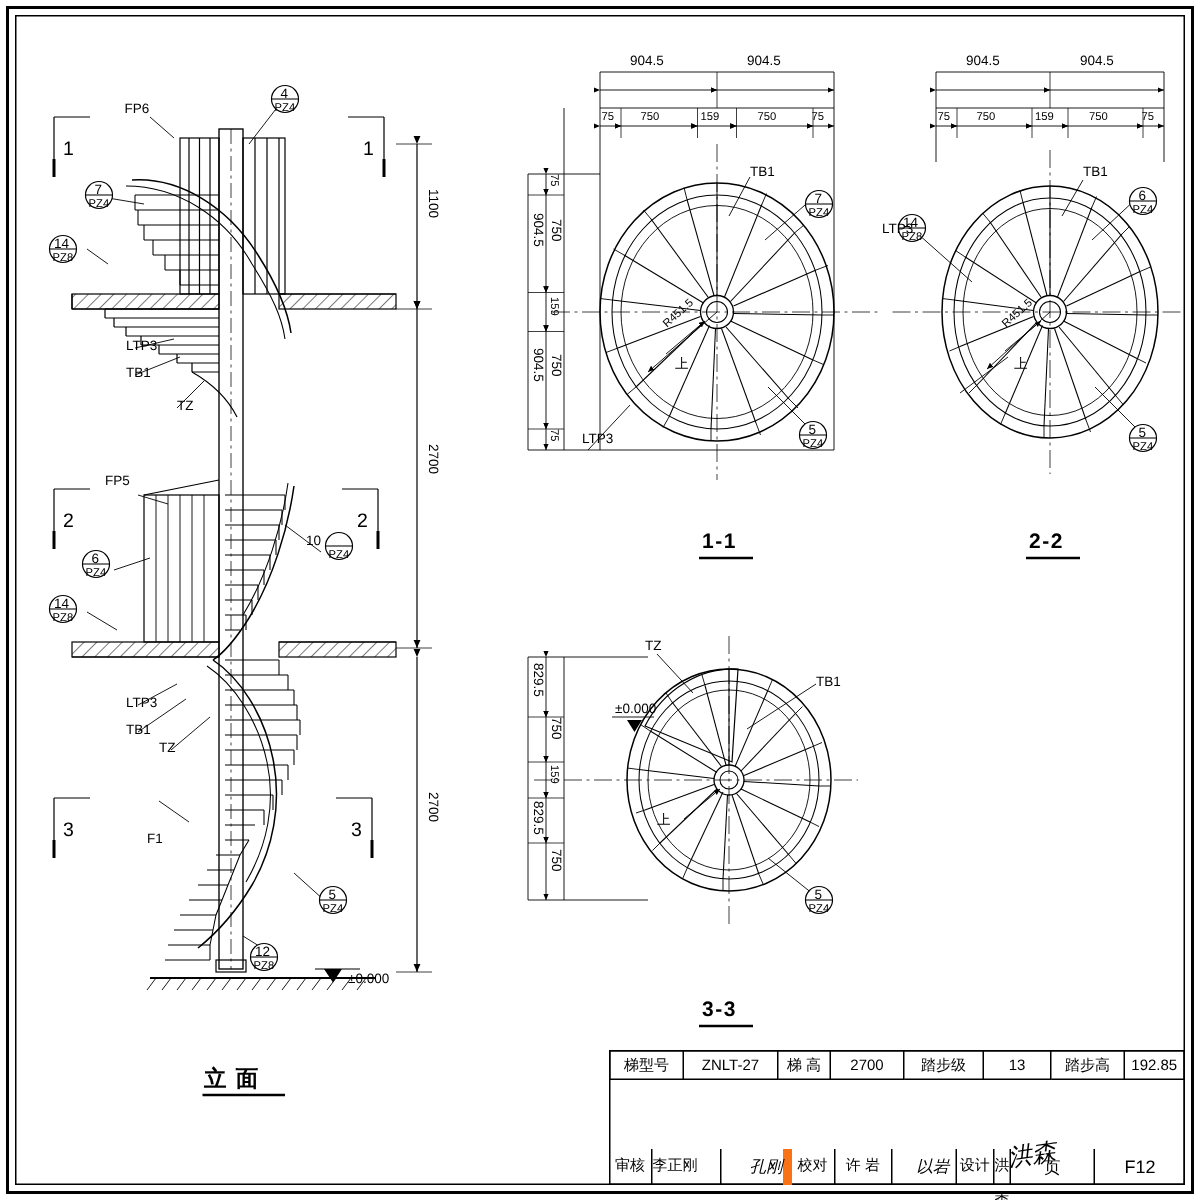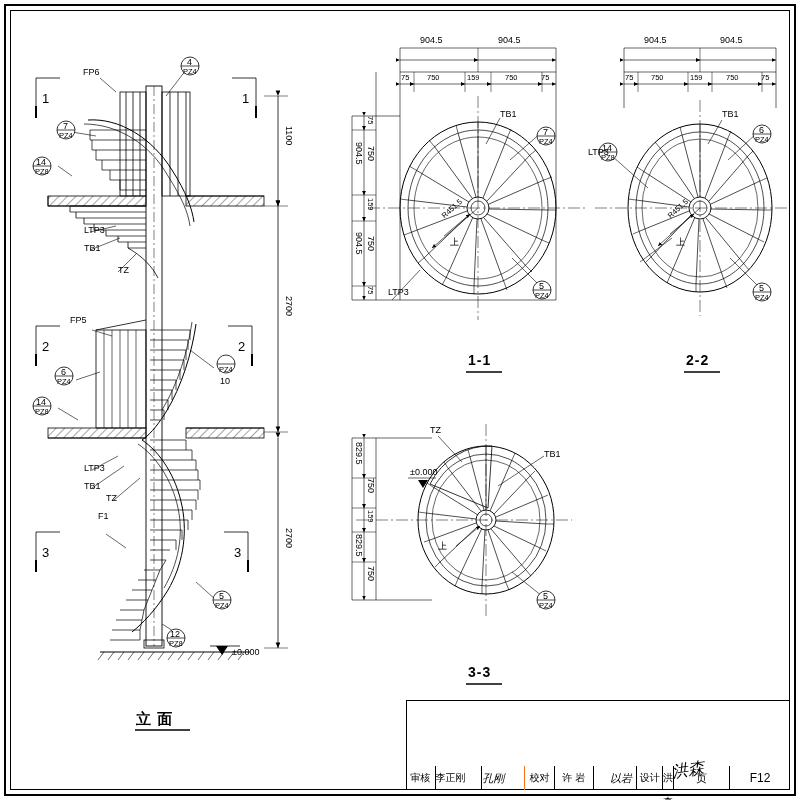--- a/index.html
+++ b/index.html
@@ -449,40 +449,40 @@
 
   <div class="lbl" style="left:42px;top:92px;font-size:13px;">1</div>
   <div class="lbl" style="left:242px;top:92px;font-size:13px;">1</div>
   <div class="lbl" style="left:42px;top:340px;font-size:13px;">2</div>
   <div class="lbl" style="left:238px;top:340px;font-size:13px;">2</div>
   <div class="lbl" style="left:42px;top:546px;font-size:13px;">3</div>
   <div class="lbl" style="left:234px;top:546px;font-size:13px;">3</div>
 
   <div class="lbl" style="left:83px;top:68px;">FP6</div>
   <div class="lbl" style="left:70px;top:316px;">FP5</div>
-  <div class="lbl" style="left:98px;top:512px;">F1</div>
+  <div class="lbl" style="left:98px;top:555px;">F1</div>
   <div class="lbl" style="left:84px;top:226px;">LTP3</div>
   <div class="lbl" style="left:84px;top:244px;">TB1</div>
   <div class="lbl" style="left:118px;top:266px;">TZ</div>
   <div class="lbl" style="left:84px;top:464px;">LTP3</div>
   <div class="lbl" style="left:84px;top:482px;">TB1</div>
   <div class="lbl" style="left:106px;top:494px;">TZ</div>
   <div class="lbl" style="left:232px;top:648px;">±0.000</div>
 
   <div class="lbl vt" style="left:284px;top:126px;">1100</div>
   <div class="lbl vt" style="left:284px;top:296px;">2700</div>
   <div class="lbl vt" style="left:284px;top:528px;">2700</div>
 
   <div class="lbl" style="left:187px;top:58px;">4</div>
   <div class="lbl sm" style="left:183px;top:68px;">PZ4</div>
   <div class="lbl" style="left:63px;top:122px;">7</div>
   <div class="lbl sm" style="left:59px;top:132px;">PZ4</div>
   <div class="lbl" style="left:36px;top:158px;">14</div>
   <div class="lbl sm" style="left:35px;top:168px;">PZ8</div>
-  <div class="lbl" style="left:220px;top:356px;margin-top:21px;">10</div>
+  <div class="lbl" style="left:204px;top:356px;">10</div>
   <div class="lbl sm" style="left:219px;top:366px;">PZ4</div>
   <div class="lbl" style="left:61px;top:368px;">6</div>
   <div class="lbl sm" style="left:57px;top:378px;">PZ4</div>
   <div class="lbl" style="left:36px;top:398px;">14</div>
   <div class="lbl sm" style="left:35px;top:408px;">PZ8</div>
   <div class="lbl" style="left:219px;top:592px;">5</div>
   <div class="lbl sm" style="left:215px;top:602px;">PZ4</div>
   <div class="lbl" style="left:170px;top:630px;">12</div>
   <div class="lbl sm" style="left:169px;top:640px;">PZ8</div>
 
@@ -543,26 +543,40 @@
   <div class="lbl" style="left:543px;top:592px;">5</div>
   <div class="lbl sm" style="left:539px;top:602px;">PZ4</div>
 
   <div class="viewname cn" style="left:136px;top:710px;">立 面</div>
   <div class="viewname" style="left:468px;top:352px;">1-1</div>
   <div class="viewname" style="left:686px;top:352px;">2-2</div>
   <div class="viewname" style="left:468px;top:664px;">3-3</div>
 
   <div style="position:absolute;left:406px;top:700px;width:384px;height:90px;border:1.4px solid #000;box-sizing:border-box;"></div>
 
+  <table class="tbl" style="left:406px;top:700px;width:384px;">
+    <tbody>
+        <tr>
+      <td style="width:48px;">梯型号</td>
+      <td style="width:62px;">ZNLT-27</td>
+      <td style="width:34px;">梯 高</td>
+      <td style="width:48px;">2700</td>
+      <td style="width:52px;">踏步级</td>
+      <td style="width:44px;">13</td>
+      <td style="width:48px;">踏步高</td>
+      <td>192.85</td>
+    </tr>
+  </tbody>
+    </table>
 
 
   <div style="position:absolute;left:406px;top:766px;width:268px;height:24px;box-sizing:border-box;display:flex;align-items:center;font-size:10px;">
     <span style="width:30px;text-align:center;border-right:1px solid #000;height:24px;line-height:24px;">审核</span>
     <span style="width:48px;text-align:left;border-right:1px solid #000;height:24px;line-height:24px;">李正刚</span>
-    <span class="hand" style="width:44px;text-align:left;border-right:1px solid #f97316;height:24px;line-height:24px;">孔刚</span>
+    <span class="hand" style="width:44px;text-align:right;border-right:6px solid #f97316;height:24px;line-height:24px;">孔刚</span>
     <span style="width:30px;text-align:center;border-right:1px solid #000;height:24px;line-height:24px;">校对</span>
     <span style="width:40px;text-align:center;border-right:1px solid #000;height:24px;line-height:24px;">许 岩</span>
     <span class="hand" style="width:32px;text-align:center;border-right:1px solid #000;height:24px;line-height:24px;margin-left:12px;">以岩</span>
     <span style="width:26px;text-align:center;border-right:1px solid #000000;height:24px;line-height:24px;">设计</span>
     <span style="flex:1;text-align:center;border-right:1px solid #000;height:24px;line-height:24px;">洪 森</span>
   </div>
   <div style="position:absolute;left:674px;top:766px;width:56px;height:24px;border-right:1px solid #000;box-sizing:border-box;display:flex;align-items:center;justify-content:center;font-size:11px;">
     <span>页</span>
   </div>
   <div style="position:absolute;left:730px;top:766px;width:60px;height:24px;box-sizing:border-box;display:flex;align-items:center;justify-content:center;font-size:12px;">

